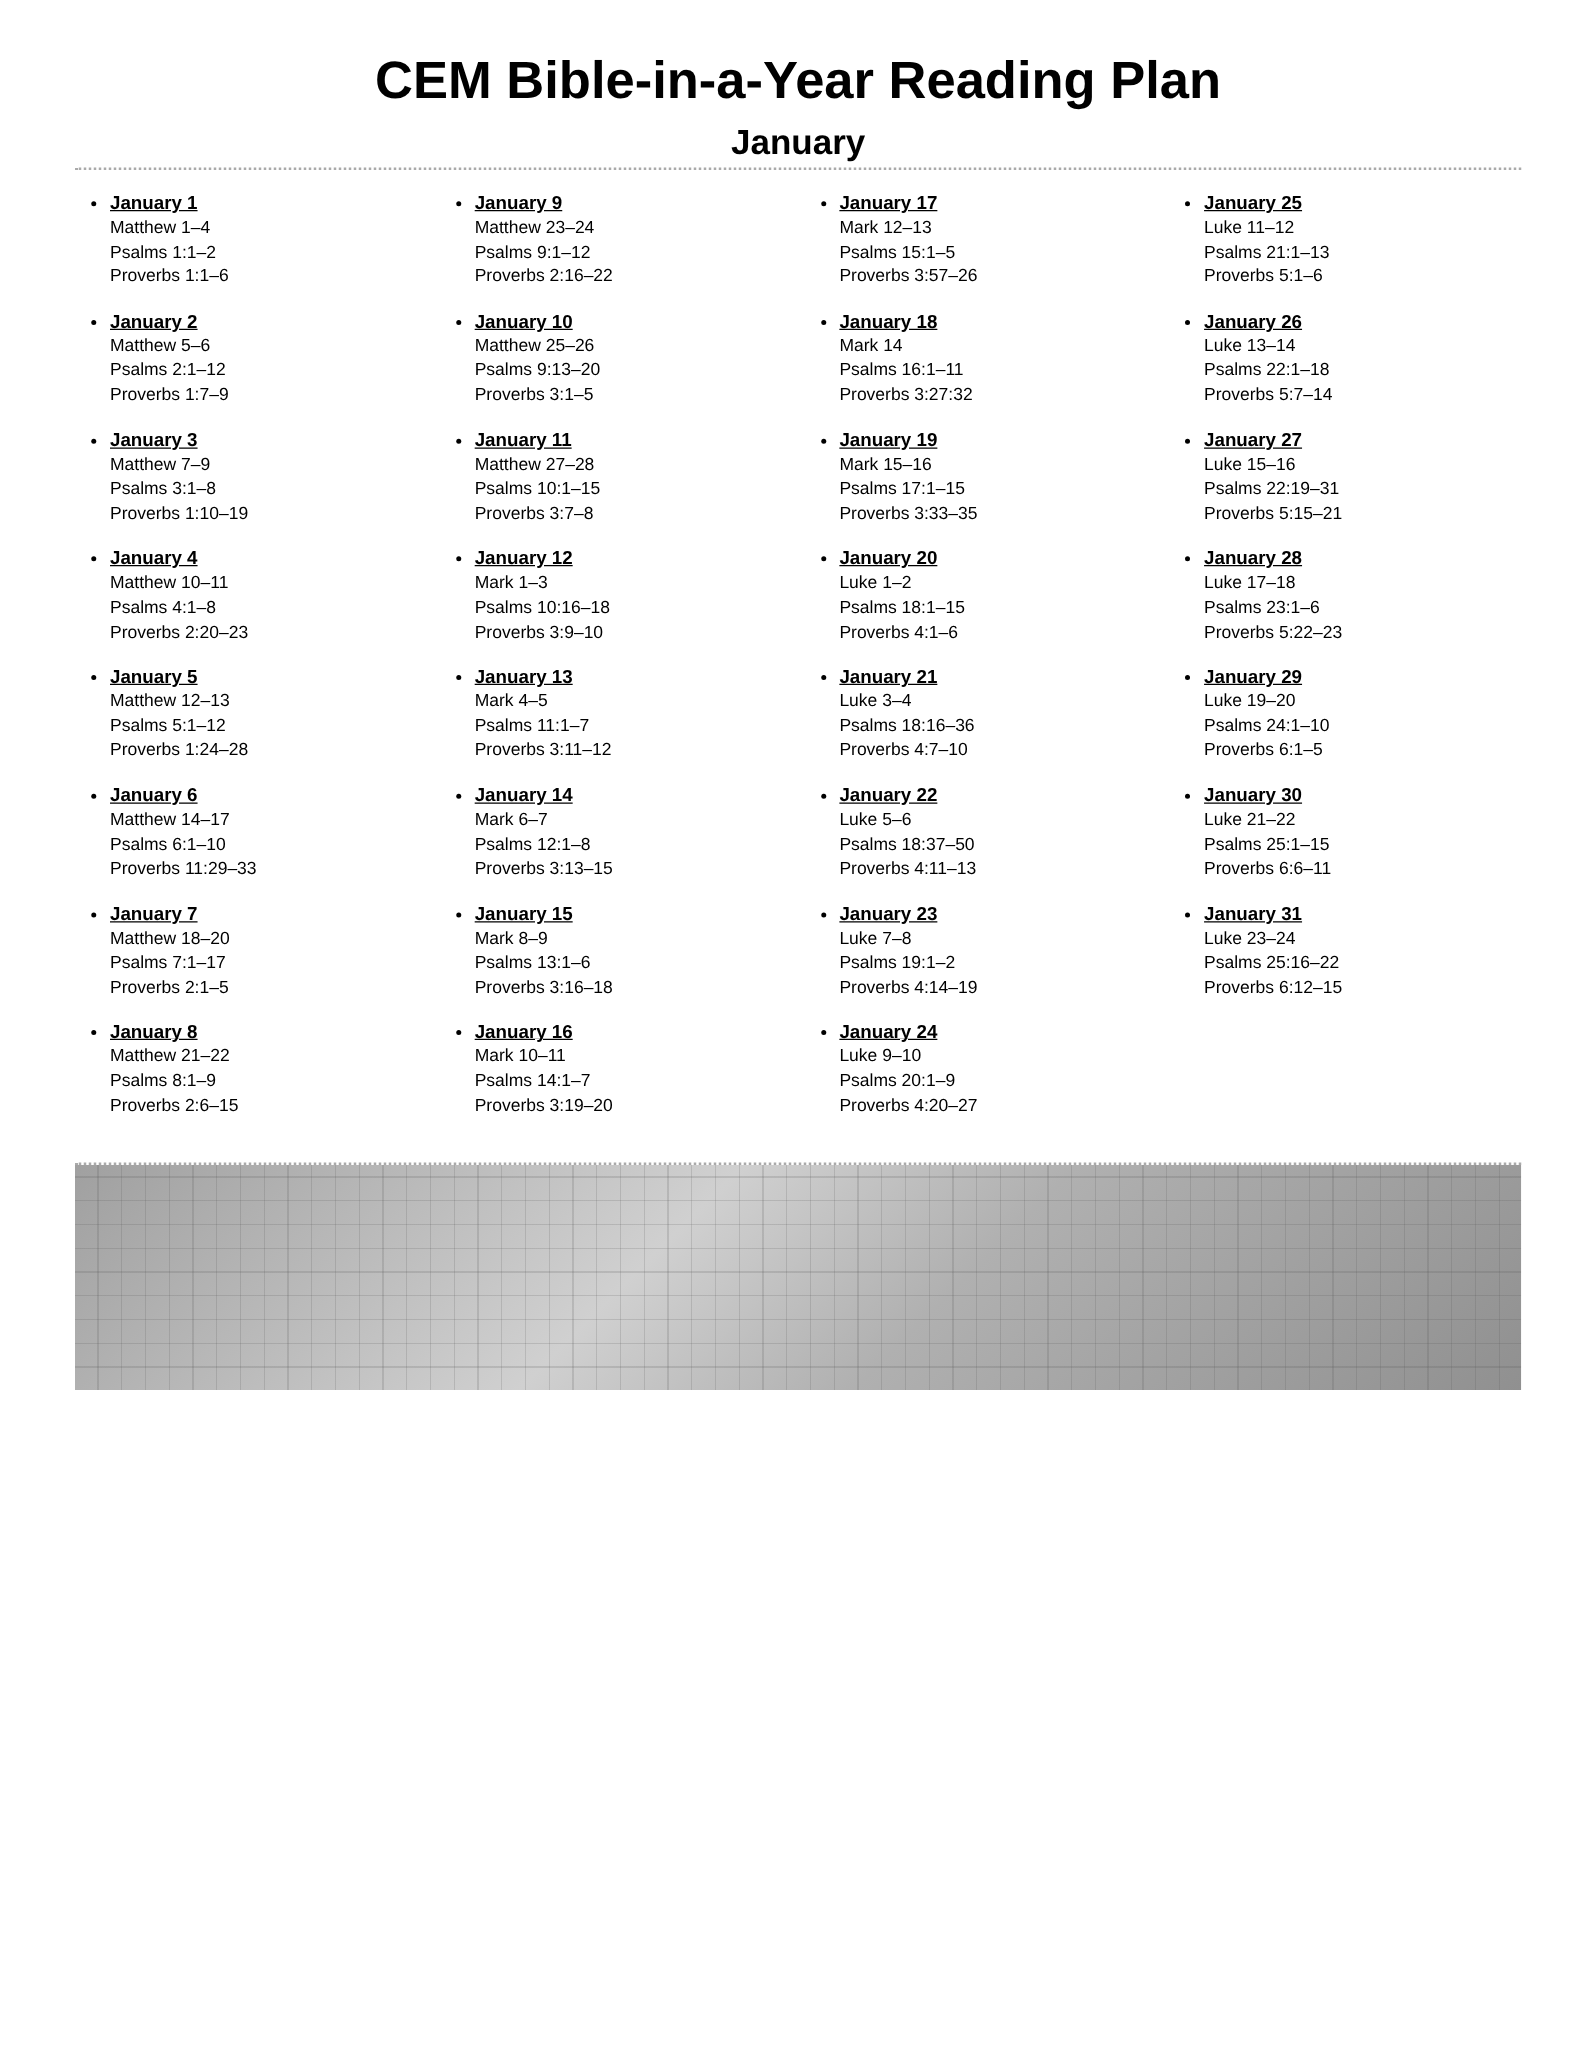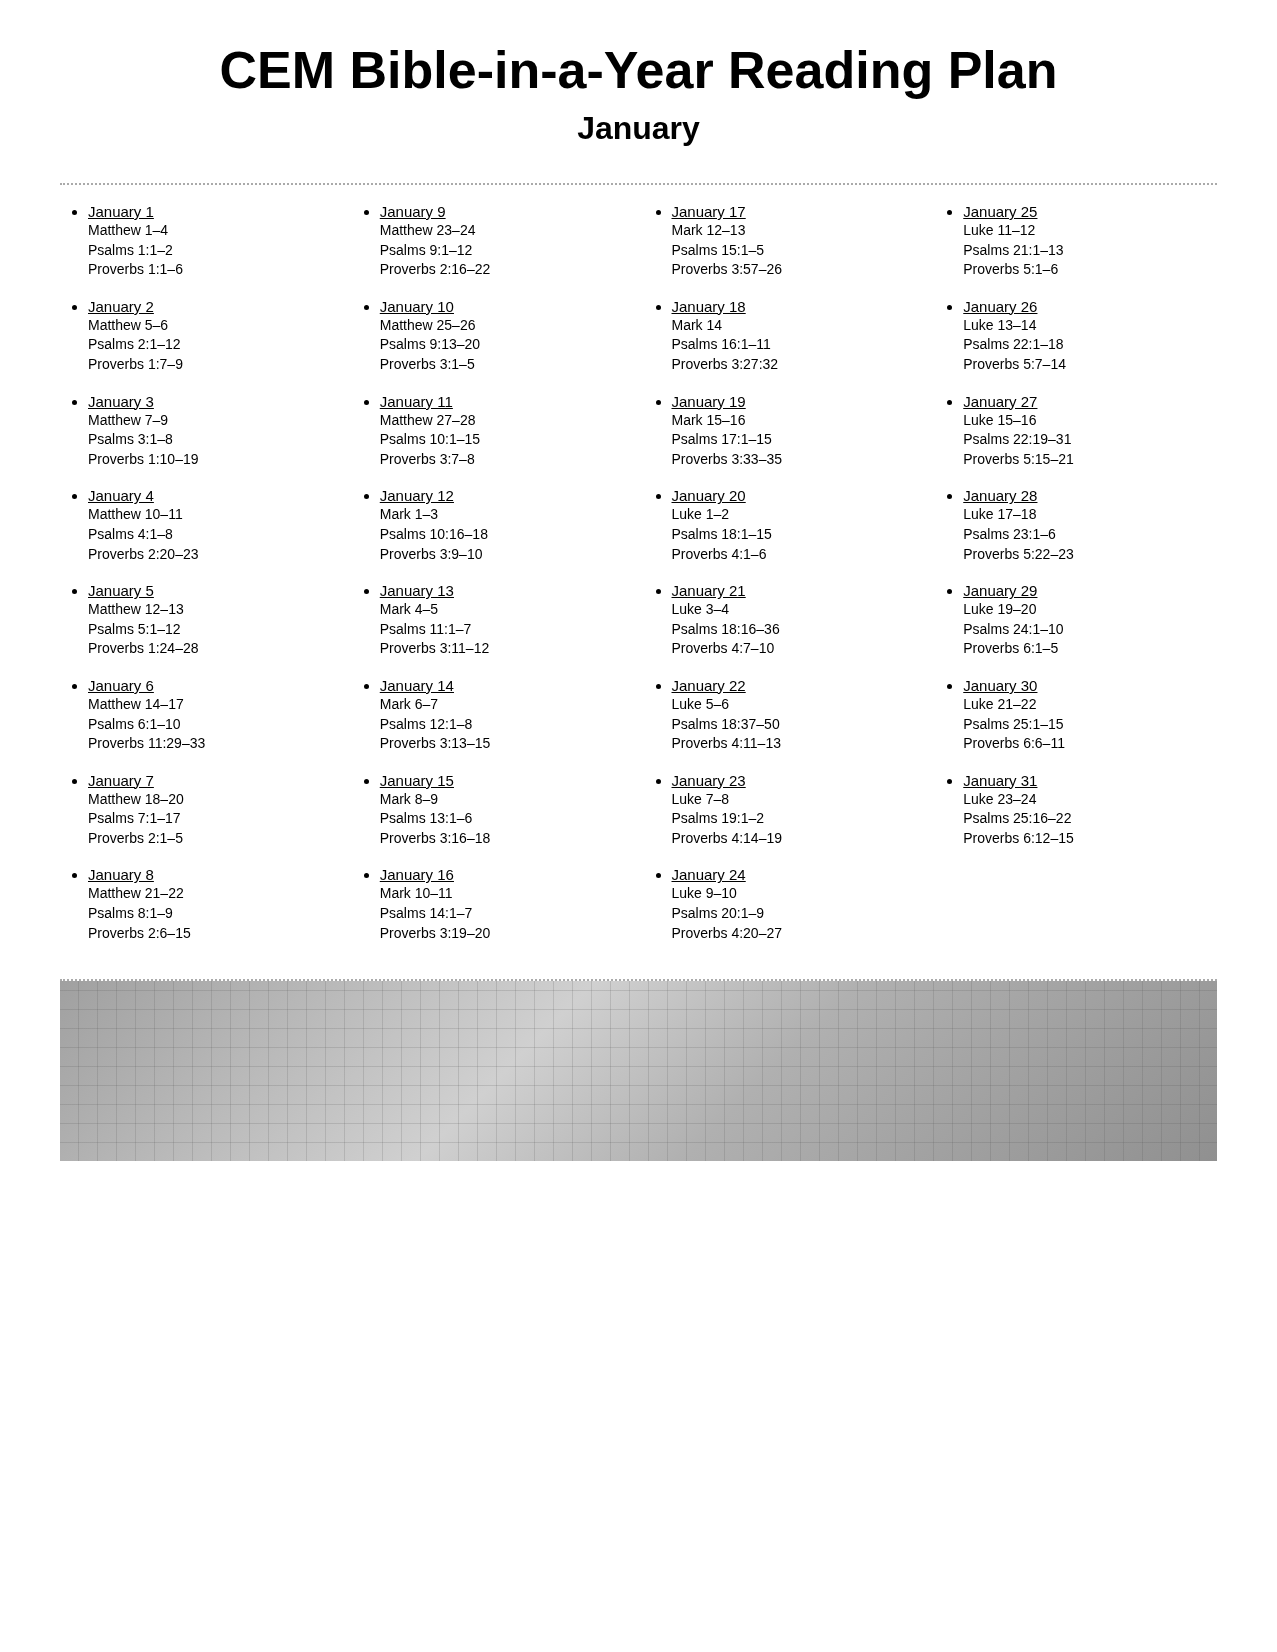--- a/index.html
+++ b/index.html
@@ -7,30 +7,30 @@
       background: #fff;
       font-family: Arial, Helvetica, sans-serif;
       width: 1277px;
       min-height: 1652px;
     }
     .page {
       padding: 40px 60px 20px 60px;
     }
     .main-title {
       text-align: center;
-      font-size: 52px;
+      font-size: 42px;
       font-weight: bold;
       margin-bottom: 10px;
       color: #000;
     }
     .month-title {
       text-align: center;
-      font-size: 32px;
+      font-size: 28px;
       font-weight: bold;
-      margin-bottom: 36px;
+      margin-bottom: 4px;
       color: #000;
     }
     .divider-top {
       border: none;
       border-top: 2px dotted #aaa;
       margin-bottom: 18px;
     }
     .columns {
       display: grid;
       grid-template-columns: 1fr 1fr 1fr 1fr;
@@ -40,21 +40,21 @@
       padding: 0 10px;
     }
     ul.day-list {
       list-style: disc;
       padding-left: 18px;
     }
     ul.day-list li {
       margin-bottom: 18px;
     }
     .day-name {
-      font-weight: normal;
+      font-weight: bold;
       text-decoration: underline;
       color: #000;
       font-size: 15px;
     }
     .reading-line {
       font-size: 14px;
       color: #000;
       line-height: 1.4;
     }
     .divider-bottom {

